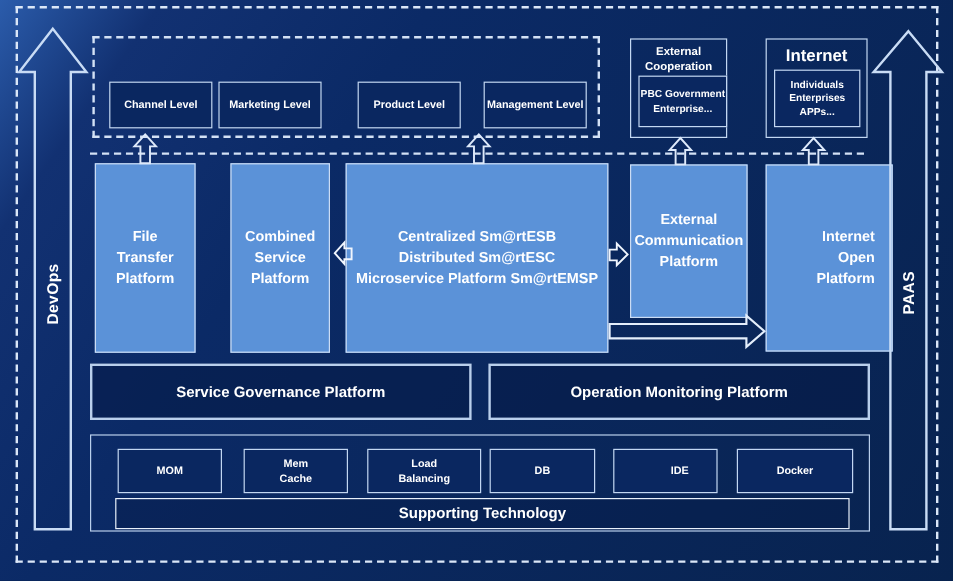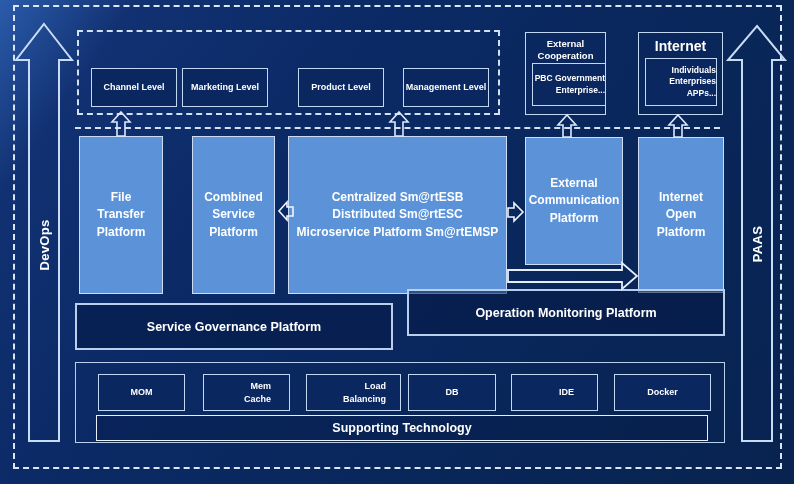--- a/index.html
+++ b/index.html
@@ -9,21 +9,21 @@
     color:var(--text_color,#fff);
     background:linear-gradient(125deg,var(--bg_streak,#2b5cab) 0%,#123172 12%,var(--bg,#0b2a66) 32%,#08234f 100%);
   }
   .abs{position:absolute;box-sizing:border-box;}
   .outer-dash{border:2px dashed #dbe7f8;}
   .levels-dash{border:2px dashed #d3e1f5;}
   .sep-dash{border-top:2px dashed #d3e1f5;}
   .dark-box{
     background:var(--box_fill,#0a2760);
     border:1.5px solid var(--border_light,#c2d7f2);
-    display:flex;align-items:center;justify-content:center;text-align:right;
+    display:flex;align-items:center;justify-content:center;text-align:center;
     font-weight:bold;font-size:9px;line-height:1.35;
   }
   .frame-box{
     border:1.5px solid var(--border_light,#c2d7f2);
     text-align:center;
   }
   .frame-title{font-size:9.5px;font-weight:bold;padding-top:5px;line-height:1.25;}
   .platform{
     background:var(--platform_fill,#5b92d8);
     border:1.5px solid #cbdcf4;
@@ -93,28 +93,28 @@
     <span>Combined Service Platform</span>
   </div>
   <div class="abs platform" style="left:288px;top:136px;width:219px;height:158px;">
     <div>Centralized Sm@rtESB</div>
     <div>Distributed Sm@rtESC</div>
     <div>Microservice Platform Sm@rtEMSP</div>
   </div>
   <div class="abs platform" style="left:525px;top:137px;width:98px;height:128px;padding:0 3px;">
     <span>External Communication Platform</span>
   </div>
-  <div class="abs platform" style="left:638px;top:137px;width:86px;height:156px;padding:0 14px;">
+  <div class="abs platform" style="left:638px;top:137px;width:106px;height:156px;padding:0 14px;text-align:right;">
     <span>Internet Open Platform</span>
   </div>
 
   <div class="abs gov-box" style="left:75px;top:303px;width:318px;height:47px;">
     <span>Service Governance Platform</span>
   </div>
-  <div class="abs gov-box" style="left:407px;top:289px;width:318px;height:47px;">
+  <div class="abs gov-box" style="left:407px;top:303px;width:318px;height:47px;">
     <span>Operation Monitoring Platform</span>
   </div>
 
   <div class="abs supp-frame" style="left:75px;top:362px;width:650px;height:81px;">
     <div class="abs dark-box" style="left:22px;top:11px;width:87px;height:37px;">
       <span>MOM</span>
     </div>
     <div class="abs dark-box" style="left:127px;top:11px;width:87px;height:37px;padding:0 18px;">
       <span>Mem Cache</span>
     </div>

